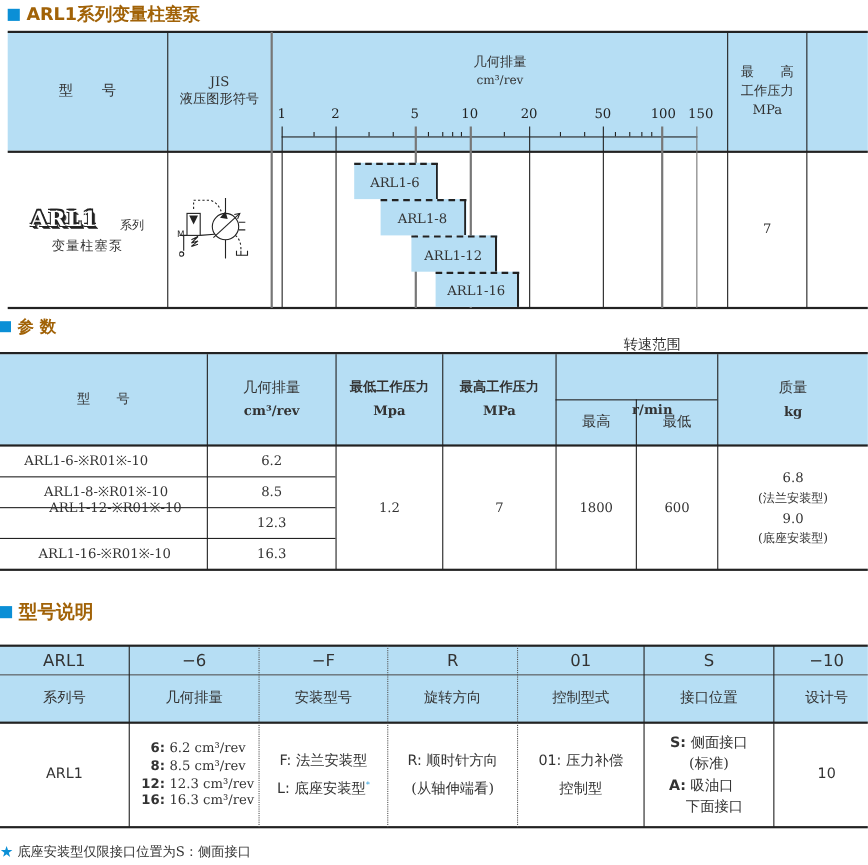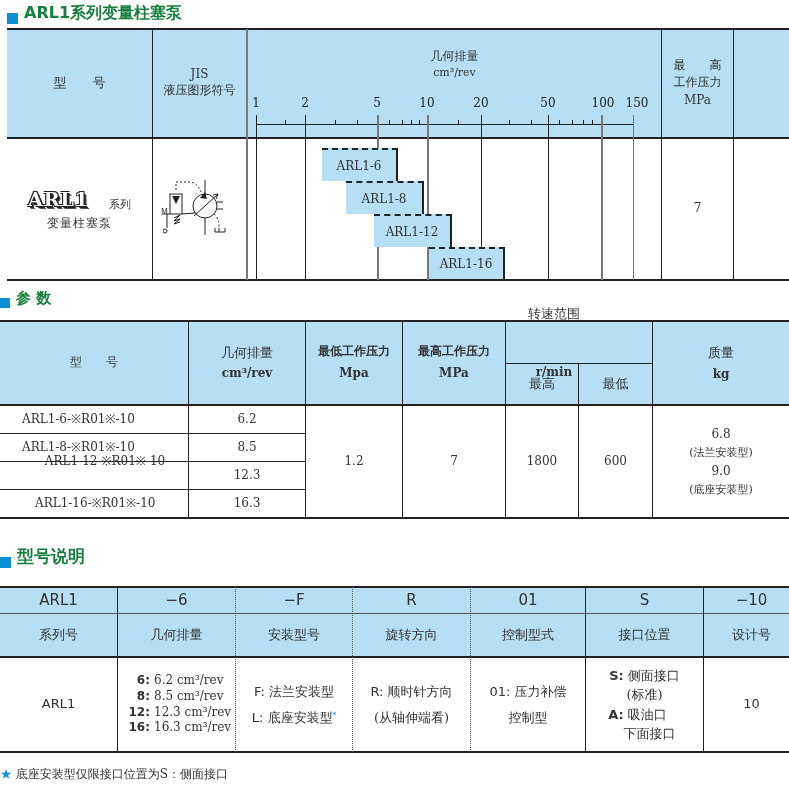--- a/index.html
+++ b/index.html
@@ -1,20 +1,20 @@
 <!DOCTYPE html>
 <html><head>
 <meta charset="utf-8">
 <style>
   * { box-sizing: border-box; margin: 0; padding: 0; }
   html, body { width: 789px; height: 786px; background: #ffffff; overflow: hidden; }
   body { position: relative; font-family: "DejaVu Serif", "Liberation Serif", serif; color: #333; }
   .abs { position: absolute; }
   .blue { background: #b6def4; }
-  .sec-title { position: absolute; font-family: "DejaVu Sans", "Liberation Sans", sans-serif; font-weight: bold; color: #15803d; display: flex; align-items: flex-end; }
+  .sec-title { position: absolute; font-family: "DejaVu Sans", "Liberation Sans", sans-serif; font-weight: bold; color: #a16207; display: flex; align-items: center; }
   .sq { display: inline-block; background: #0b8fd6; margin-right: 6px; }
   .vline { position: absolute; background: #222; width: 1px; }
   .vline.g { background: #777; width: 2px; }
   .hline { position: absolute; background: #222; height: 1px; }
   .cell { position: absolute; display: flex; flex-direction: column; align-items: center; justify-content: center; text-align: center; font-size: 12px; line-height: 1.45; color: #333; }
   .sans { font-family: "DejaVu Sans", "Liberation Sans", sans-serif; }
   .tick-lbl { position: absolute; font-size: 12px; top: 96px; transform: translateX(-50%); color: #222; }
   .tick { position: absolute; background: #222; width: 1px; }
   .band { position: absolute; background: #b6def4; font-size: 12px; display: flex; align-items: center; justify-content: center; color: #333; }
   sup { font-size: 7px; }
@@ -132,21 +132,21 @@
 
   <div class="band" style="left:322px; top:148px; width:76px; height:33px; border-top:2px dashed #222; border-right:2px solid #222;">
     <span>ARL1-6</span>
   </div>
   <div class="band" style="left:346px; top:181px; width:78px; height:33px; border-top:2px dashed #222; border-right:2px solid #222;">
     <span>ARL1-8</span>
   </div>
   <div class="band" style="left:374px; top:214px; width:78px; height:33px; border-top:2px dashed #222; border-right:2px solid #222;">
     <span>ARL1-12</span>
   </div>
-  <div class="band" style="left:396px; top:247px; width:76px; height:32px; border-top:2px dashed #222; border-right:2px solid #222;margin-left:33px;">
+  <div class="band" style="left:396px; top:247px; width:76px; height:32px; border-top:2px dashed #222; border-right:2px solid #222;">
     <span>ARL1-16</span>
   </div>
 
   <div class="cell" style="left:662px; top:139px; width:71px; height:140px;">
     <span>7</span>
   </div>
 </div>
 
 <div class="sec-title" style="left:0px; top:286px; height:22px; font-size:15px;">
   <span class="sq" style="width:10px;height:10px;"></span>
@@ -179,21 +179,21 @@
     <span style="font-weight:bold;">cm³/rev</span>
   </div>
   <div class="cell" style="left:306px; top:322px; width:96px; height:82px; line-height:1.8;">
     <span style="font-size:12px; font-weight:bold;">最低工作压力</span>
     <span style="font-weight:bold;">Mpa</span>
   </div>
   <div class="cell" style="left:403px; top:322px; width:102px; height:82px; line-height:1.8;">
     <span style="font-size:12px; font-weight:bold;">最高工作压力</span>
     <span style="font-weight:bold;">MPa</span>
   </div>
-  <div class="cell" style="left:481px; top:322px; width:146px; height:41px; line-height:1.2;gap:44px;">
+  <div class="cell" style="left:520px; top:322px; width:146px; height:41px; line-height:1.2;gap:44px;">
     <span style="font-size:13px;">转速范围</span>
     <span style="font-weight:bold;">r/min</span>
   </div>
   <div class="cell" style="left:506px; top:364px; width:72px; height:40px;">
     <span style="font-size:13px;">最高</span>
   </div>
   <div class="cell" style="left:579px; top:364px; width:73px; height:40px;">
     <span style="font-size:13px;">最低</span>
   </div>
   <div class="cell" style="left:653px; top:322px; width:136px; height:82px; line-height:1.8;">
@@ -203,21 +203,21 @@
 
   <div>
     <div class="cell" style="left:0; top:406px; width:188px; height:27px; align-items:flex-start; padding-left:22px;">
         <span>ARL1-6-※R01※-10</span>
       </div>
     <div class="cell" style="left:189px; top:406px; width:116px; height:27px;">
         <span>6.2</span>
       </div>
   </div>
   <div>
-    <div class="cell" style="left:0; top:434px; width:188px; height:27px; align-items:flex-start; padding-left:22px;">
+    <div class="cell" style="left:0; top:434px; width:188px; height:27px; align-items:flex-start; padding-left:40px;">
         <span>ARL1-8-※R01※-10</span>
       </div>
     <div class="cell" style="left:189px; top:434px; width:116px; height:27px;">
         <span>8.5</span>
       </div>
   </div>
   <div>
     <div class="cell" style="left:0; top:448px; width:188px; height:27px; align-items:center; padding-left:22px;">
         <span>ARL1-12-※R01※-10</span>
       </div>

